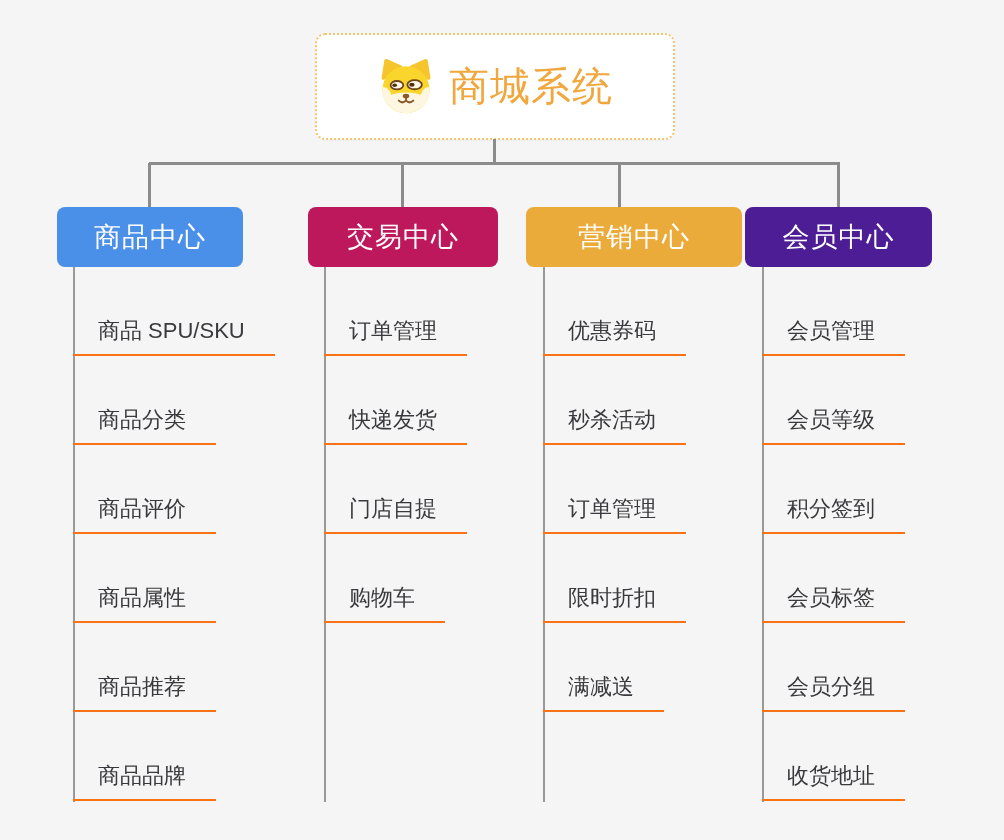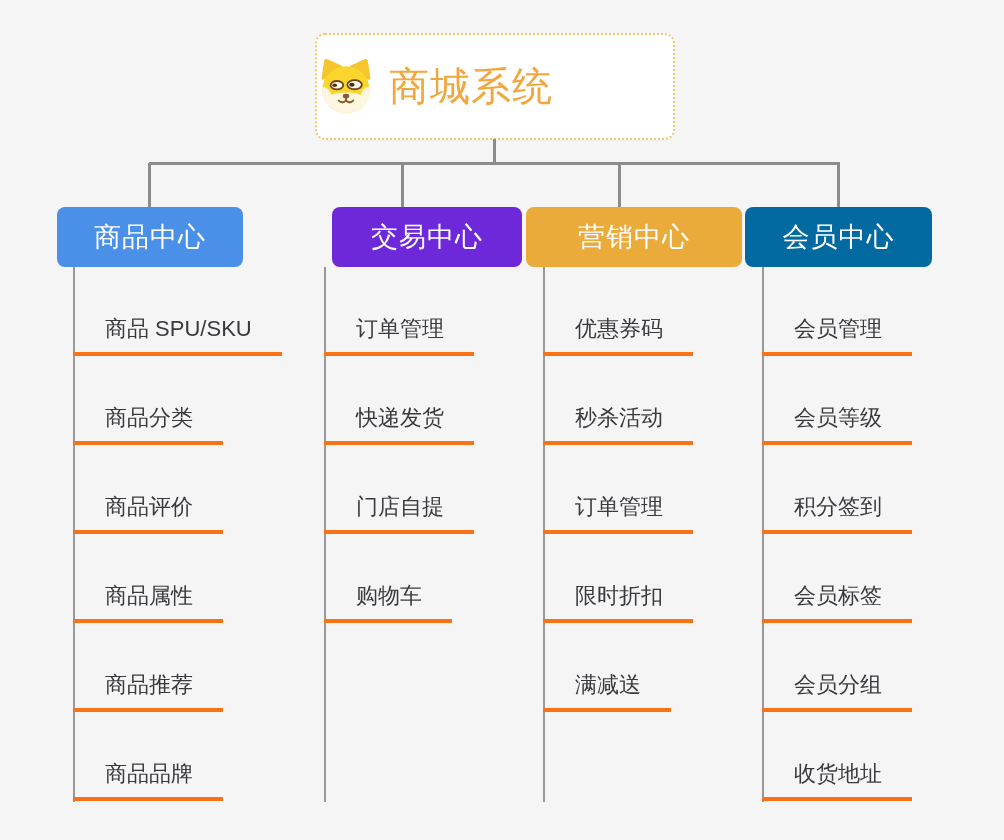--- a/index.html
+++ b/index.html
@@ -14,21 +14,21 @@
     overflow:hidden;
   }
 
   
   .root-node{
     position:absolute;left:315px;top:33px;width:360px;height:107px;
     background:#ffffff;
     border:2px dotted #f6c36b;
     border-radius:10px;
     box-sizing:border-box;
-    display:flex;align-items:center;gap:14px;
+    display:flex;align-items:center;justify-content:center;gap:14px;
     box-shadow:0 1px 2px rgba(0,0,0,0.03);
   }
   .root-node .mascot{width:58px;height:58px;flex:0 0 auto;}
   .root-title{
     font-size:40px;
     color:#f0a73d;
     letter-spacing:1px;
     white-space:nowrap;
   }
 
@@ -62,22 +62,22 @@
   .col-3{left:543px;text-align:center;}
   .col-4{left:762px;}
   .vline{
     position:absolute;left:0;top:0;width:2px;height:535px;
     background:#999999;
   }
   .leaf-row{position:relative;height:89px;}
   .leaf{
     position:absolute;left:0;bottom:0;
     display:inline-block;
-    padding:0 30px 8px 32px;
-    border-bottom:4px solid #f97316;
+    padding:0 30px 8px 25px;
+    border-bottom:2px solid #f97316;
     font-size:22px;
     color:#3a3a3e;
     white-space:nowrap;
   }
 </style>
 </head>
 <body>
 
 <div class="stage">
 
@@ -112,23 +112,23 @@
   </div>
 
   <div class="line root-drop"></div>
   <div class="line hline"></div>
   <div class="line drop-1"></div>
   <div class="line drop-2"></div>
   <div class="line drop-3"></div>
   <div class="line drop-4"></div>
 
   <div class="branch branch-1" style="background-color: rgb(75, 144, 232);">商品中心</div>
-  <div class="branch branch-2" style="background-color: #6d28d9; margin-left: 24px;">交易中心</div>
+  <div class="branch branch-2" style="background-color: #be185d;">交易中心</div>
   <div class="branch branch-3" style="background-color: rgb(235, 171, 58);">营销中心</div>
-  <div class="branch branch-4" style="background-color: #0369a1;">会员中心</div>
+  <div class="branch branch-4" style="background-color: #4c1d95;">会员中心</div>
 
   <div class="column col-1">
     <div class="vline"></div>
     <div class="leaf-row">
         <span class="leaf">商品 SPU/SKU</span>
       </div>
     <div class="leaf-row">
         <span class="leaf">商品分类</span>
       </div>
     <div class="leaf-row">

